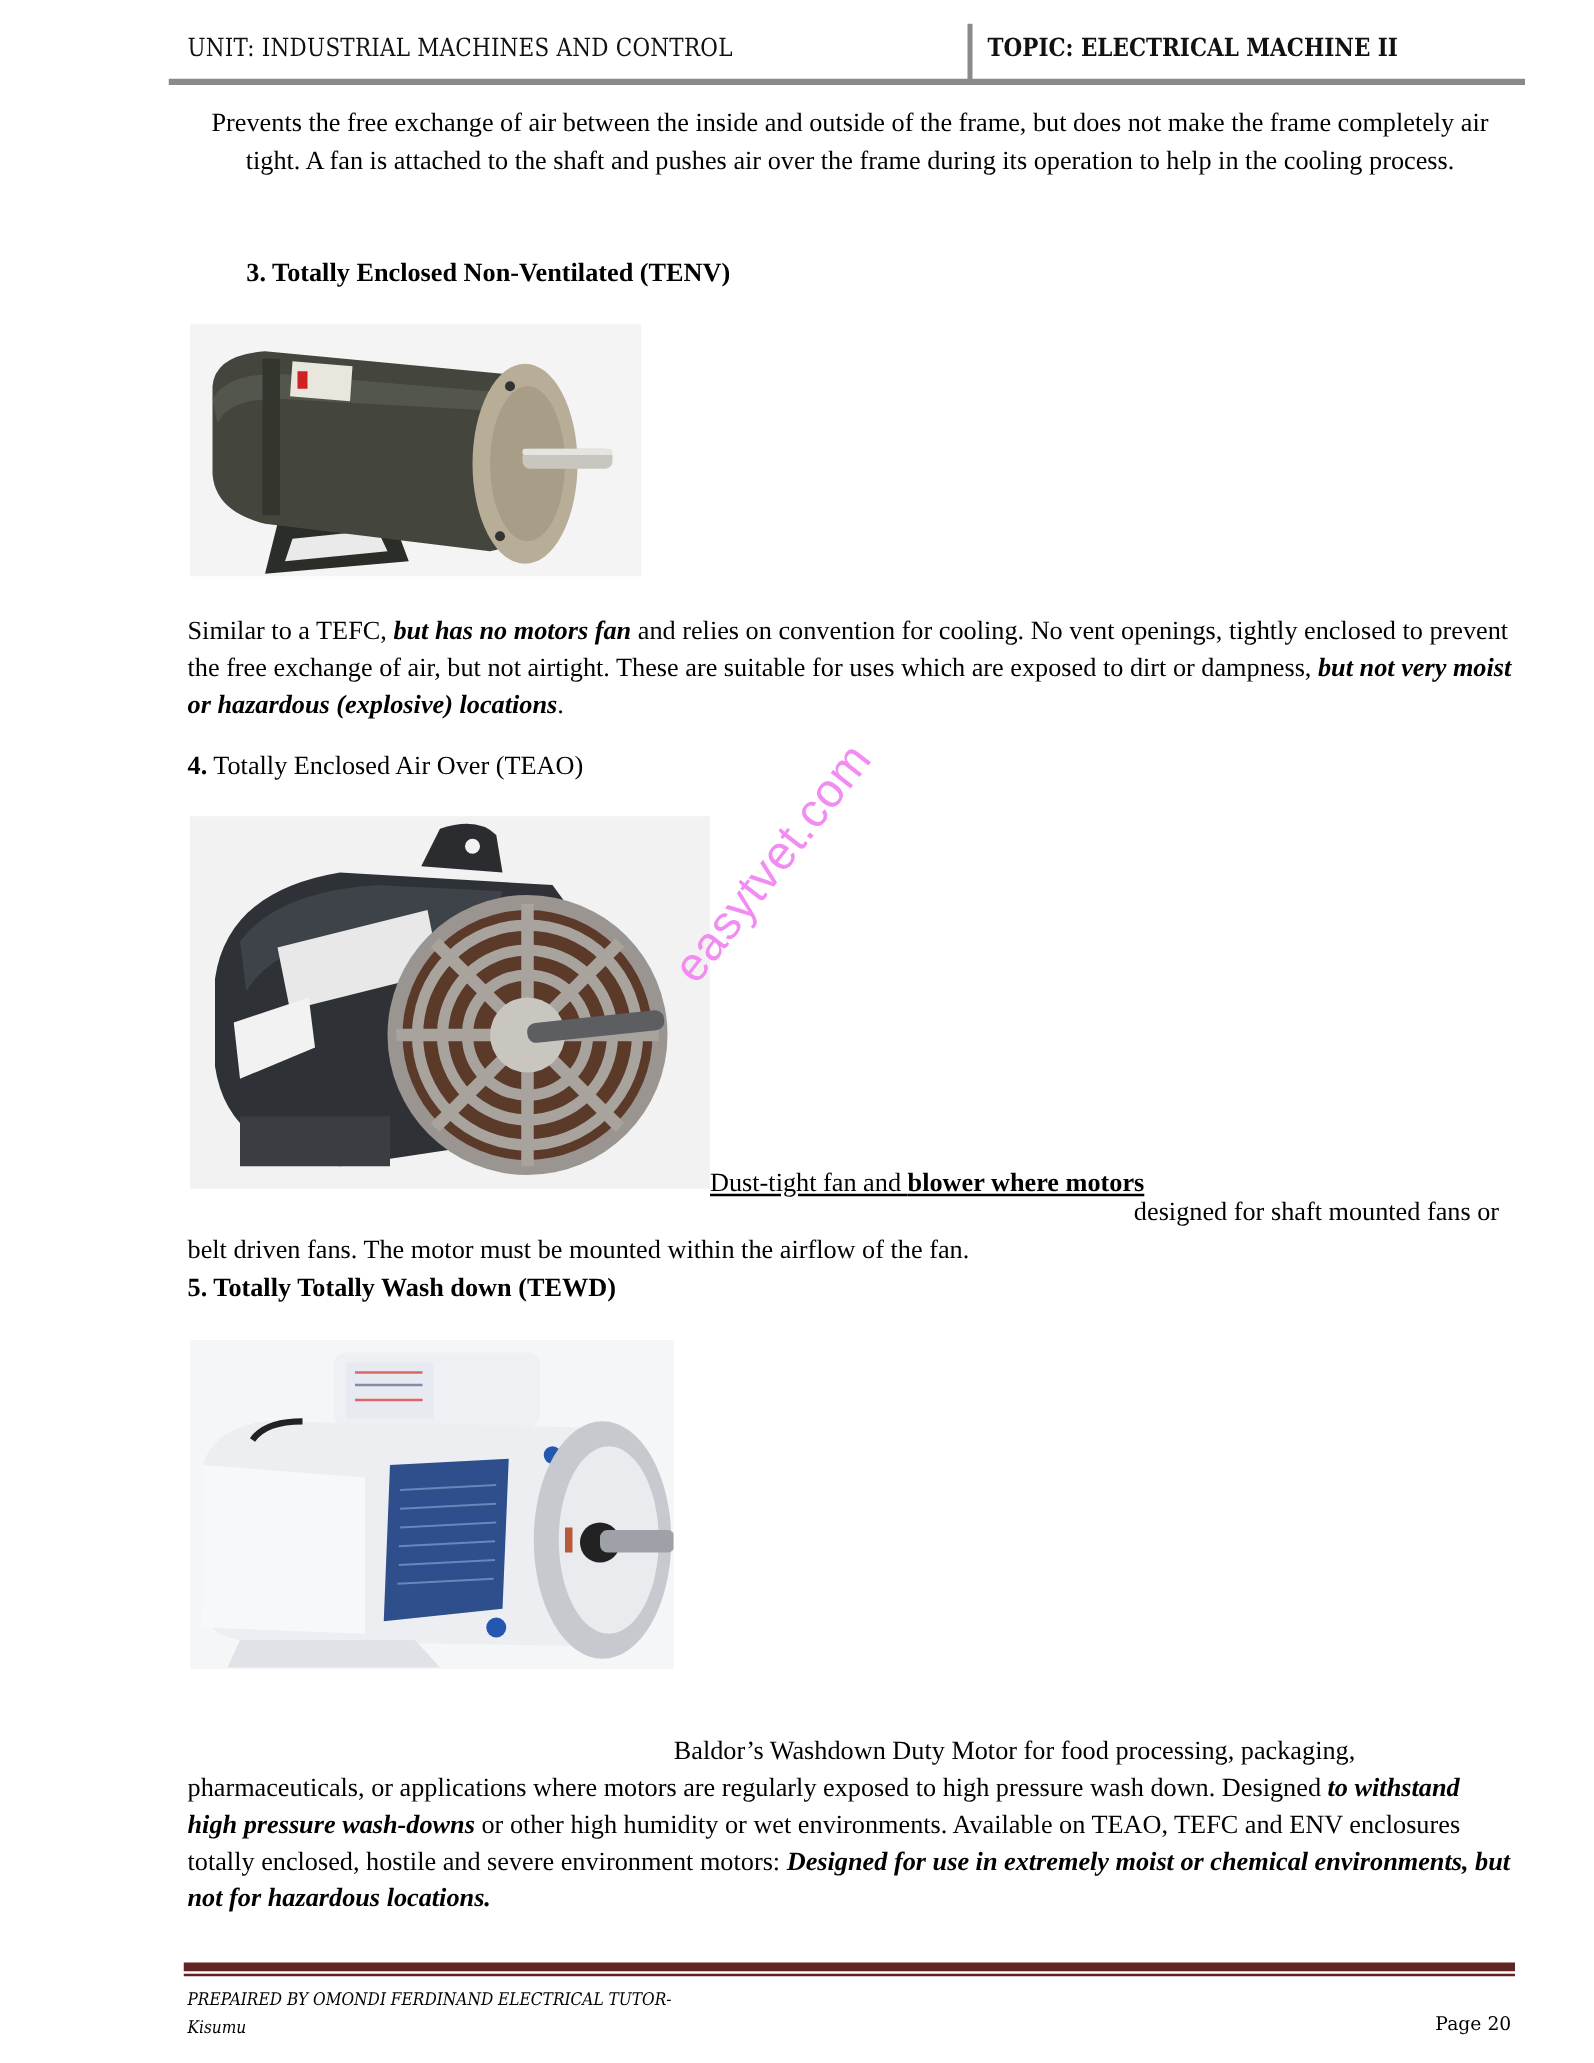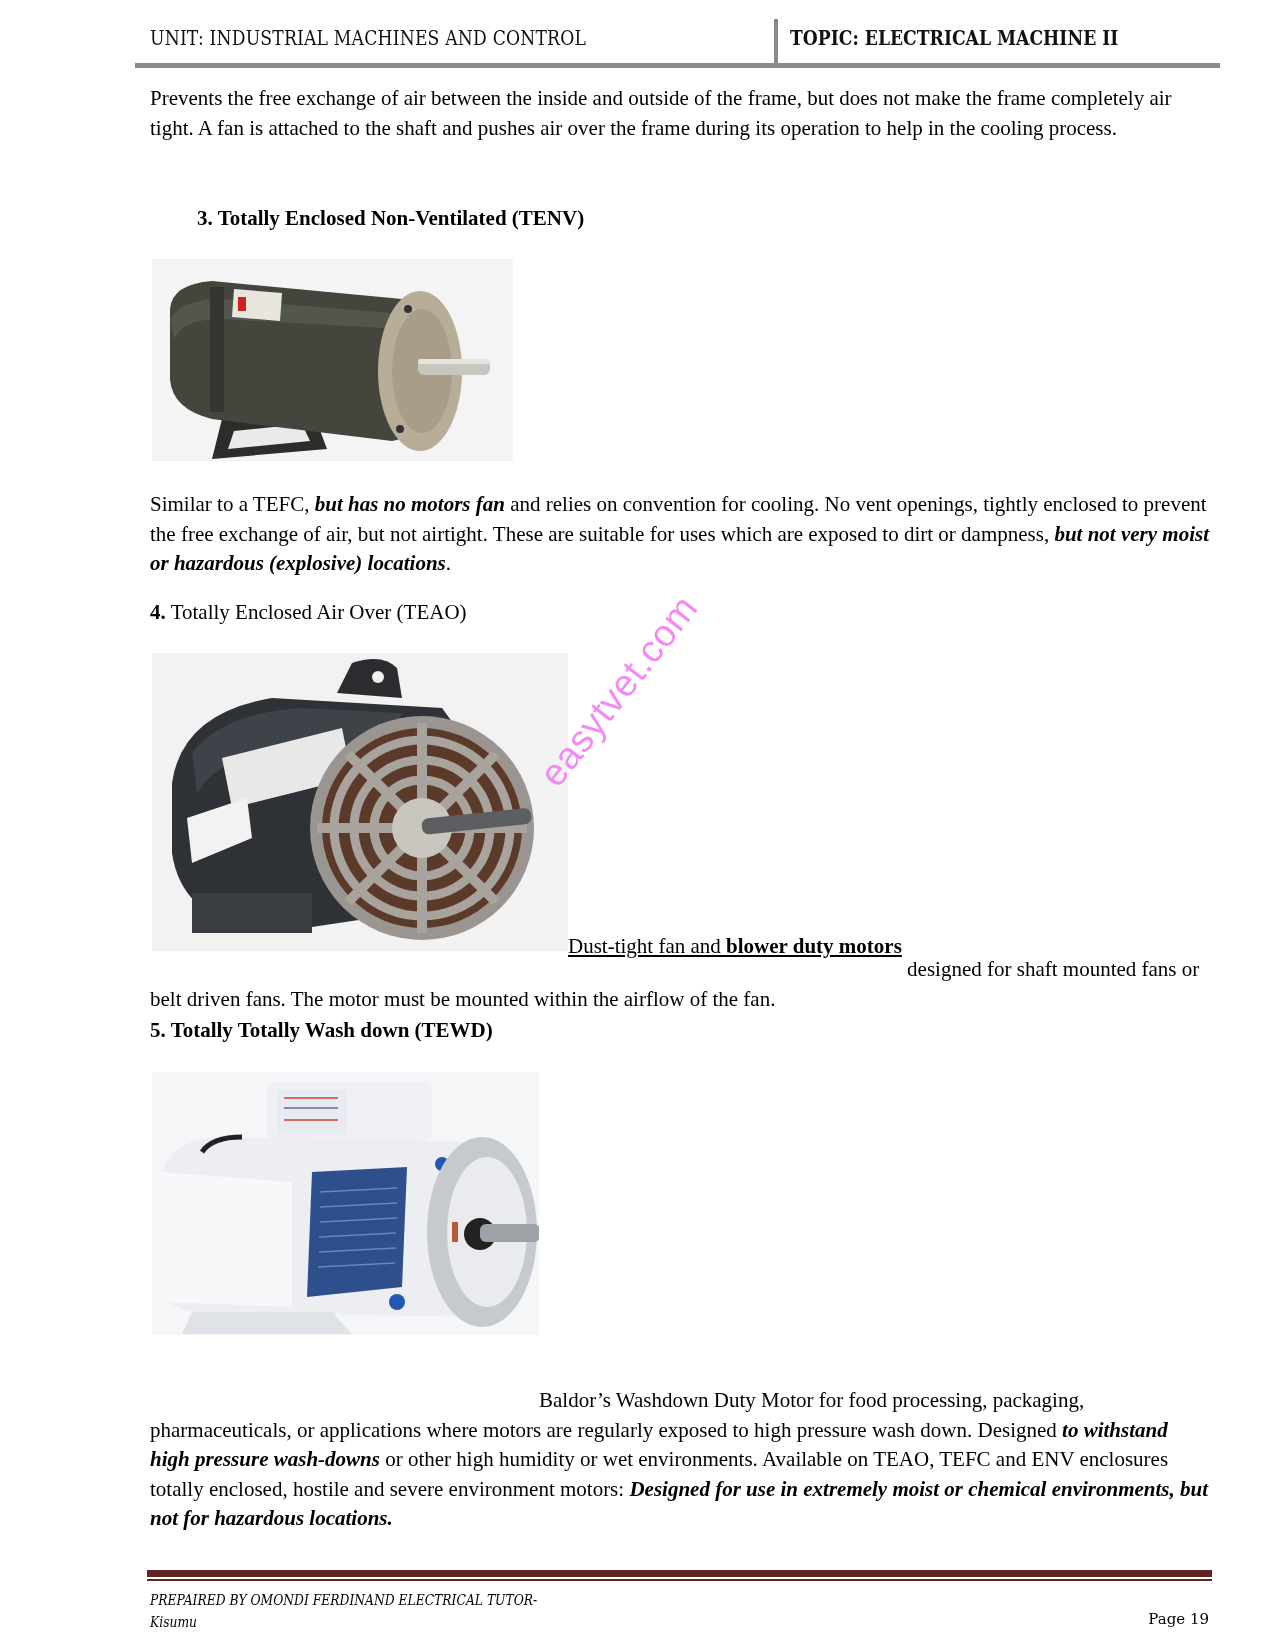--- a/index.html
+++ b/index.html
@@ -42,21 +42,21 @@
               font-family:"DejaVu Serif","Liberation Serif",serif; }
 </style>
 </head>
 <body>
 
 <div class="abs hdr-unit">UNIT: INDUSTRIAL MACHINES AND CONTROL</div>
 <div class="abs hdr-divider"></div>
 <div class="abs hdr-topic">TOPIC: ELECTRICAL MACHINE II</div>
 <div class="abs hdr-rule"></div>
 
-<div class="abs para" style="top:84px;">Prevents the free exchange of air between the inside and outside of the frame, but does not make the frame completely air tight. A fan is attached to the shaft and pushes air over the frame during its operation to help in the cooling process.</div>
+<div class="abs para" style="top:84px;text-align:center;">Prevents the free exchange of air between the inside and outside of the frame, but does not make the frame completely air tight. A fan is attached to the shaft and pushes air over the frame during its operation to help in the cooling process.</div>
 
 <div class="abs heading" style="top:206px; font-weight:bold;margin-left:47px;">
   <span>3.</span>
   <span>Totally Enclosed Non-Ventilated (TENV)</span>
 </div>
 
 <div class="img-box" style="left:152px; top:259px; width:361px; height:202px;">
   <svg width="361" height="202" viewBox="0 0 361 202">
     <rect width="361" height="202" fill="#f4f4f4"></rect>
 
@@ -120,21 +120,21 @@
     </g>
     <circle cx="270" cy="175" r="30" fill="#c9c5bf"></circle>
 
     <rect x="270" y="166" width="110" height="16" rx="7" fill="#5c5e61" transform="rotate(-6 270 175)"></rect>
   </svg>
 </div>
 
 <div class="abs watermark">easytvet.com</div>
 
 <div class="abs" style="left:568px; top:932px; width:660px;">
-  <span class="inline-after">Dust-tight fan and </span><b class="inline-after">blower duty motors</b>
+  <span class="inline-after">Dust-tight fan and </span><b class="inline-after">blower where motors</b>
 </div>
 <div class="abs para" style="top:932px; text-indent:418px;margin-top:23px;">
   <span style="visibility:hidden">Dust-tight fan and </span><b style="visibility:hidden">blower duty motors</b><span> designed for shaft mounted fans or belt driven fans. The motor must be mounted within the airflow of the fan.</span>
 </div>
 
 <div class="abs heading" style="top:1018px; font-weight:bold;">
   <span>5.</span>
   <span>Totally Totally Wash down (TEWD)</span>
 </div>
 
@@ -176,13 +176,13 @@
 
 <div class="abs" style="left:539px; top:1313px; width:690px;"></div>
 <div class="abs para" style="top:1386px; text-indent:389px;">
   <span>Baldor’s Washdown Duty Motor for food processing, packaging, pharmaceuticals, or applications where motors are regularly exposed to high pressure wash down. Designed </span><b><i>to withstand high pressure wash-downs</i></b><span> or other high humidity or wet environments. Available on TEAO, TEFC and ENV enclosures totally enclosed, hostile and severe environment motors: </span><b><i>Designed for use in extremely moist or chemical environments, but not for hazardous locations.</i></b>
 </div>
 
 <div class="abs ftr-rule-thick"></div>
 <div class="abs ftr-rule-thin"></div>
 <div class="abs ftr-author">PREPAIRED BY OMONDI FERDINAND ELECTRICAL TUTOR-</div>
 <div class="abs ftr-city">Kisumu</div>
-<div class="abs ftr-page">Page 19</div>
+<div class="abs ftr-page">Page 20</div>
 
 </body></html>

